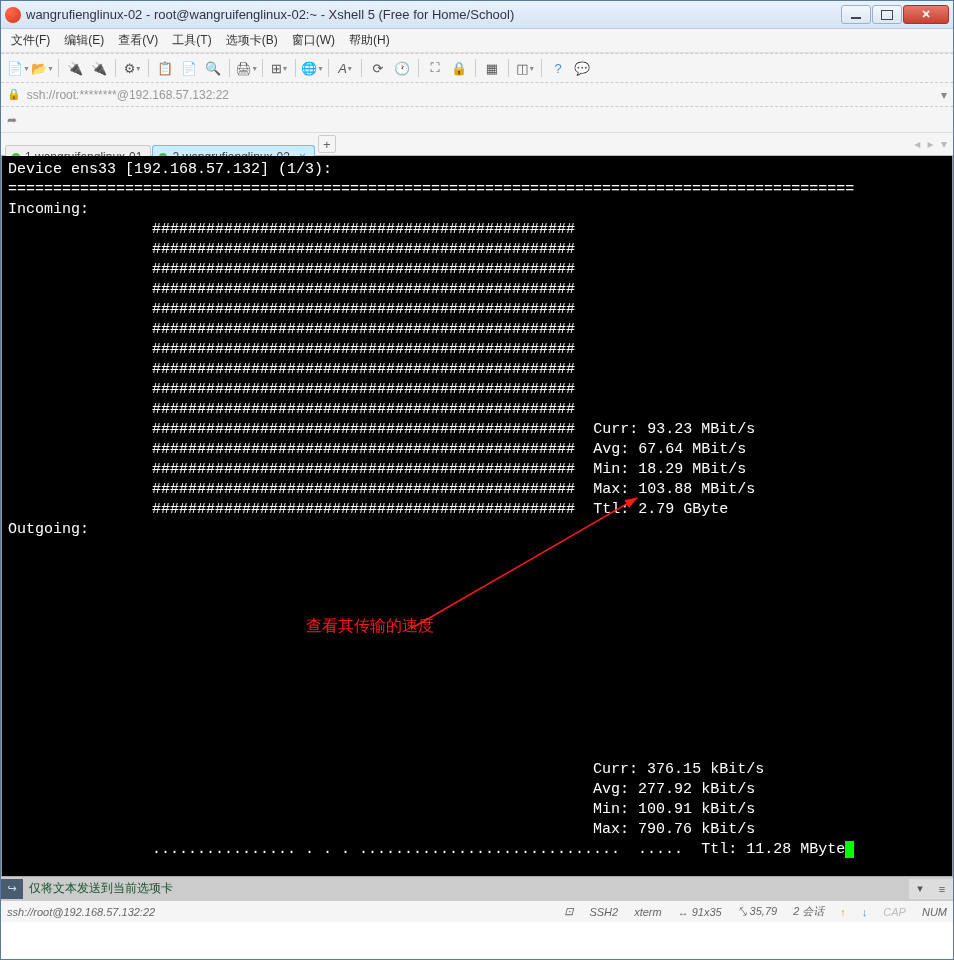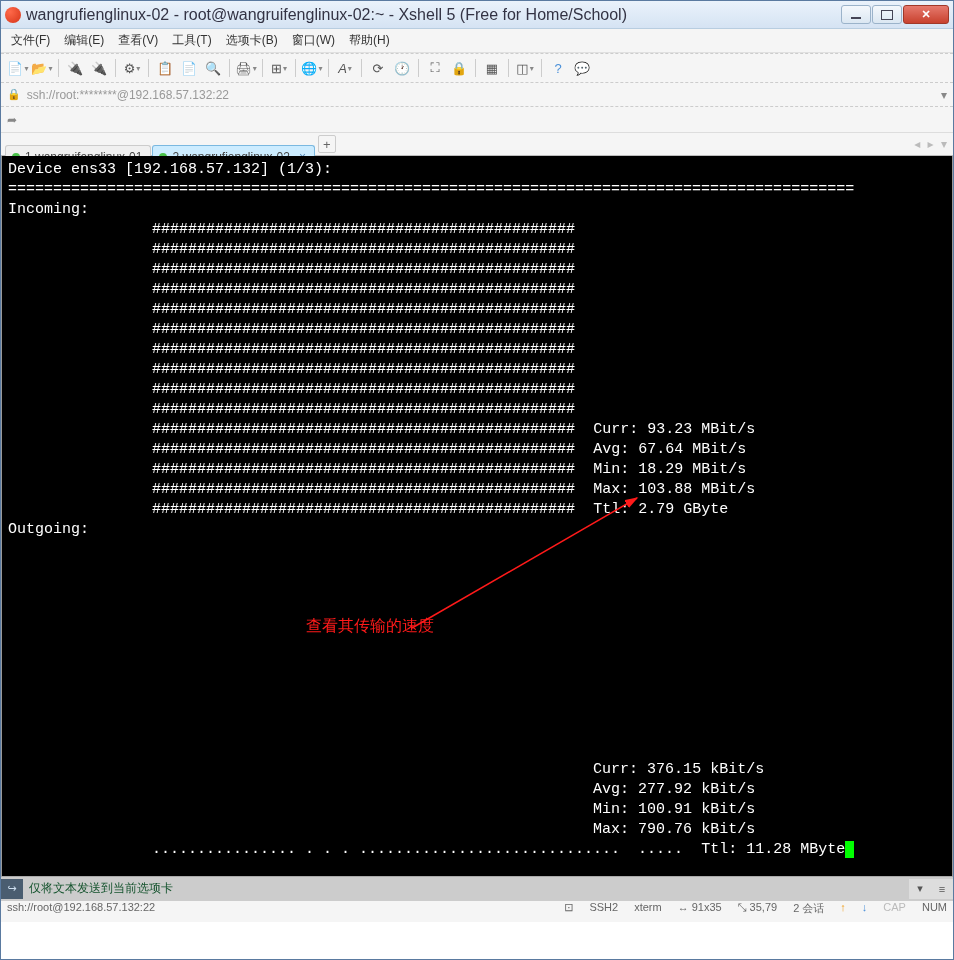--- a/index.html
+++ b/index.html
@@ -19,21 +19,21 @@
   border-bottom: 1px solid #b8cde0;
   display: flex;
   align-items: center;
   padding: 0 4px;
 }
 .titlebar .app-icon {
   width: 16px; height: 16px; margin-right: 5px;
   background: radial-gradient(circle at 30% 30%, #ff6a4a, #d63418);
   border-radius: 50%;
 }
-.titlebar .title { color: #334; flex: 1; font-size: 16px; }
+.titlebar .title { color: #334; flex: 1; font-size: 13px; }
 .winbtns { display: flex; gap: 0; }
 .winbtn {
   width: 30px; height: 19px; margin-left: 1px;
   border: 1px solid #9bb3ca; border-radius: 3px;
   background: linear-gradient(#f4f8fc,#dbe7f2);
   display: flex; align-items: center; justify-content: center;
   font-size: 11px; color: #445;
 }
 .winbtn.min::after { content: ""; width: 10px; height: 2px; background: #445; margin-top: 6px; }
 .winbtn.max::after { content: ""; width: 10px; height: 8px; border: 1px solid #445; }
@@ -123,22 +123,22 @@
 .inputbar .hint {
   flex: 1; background: #ccc; color: #14532d; padding: 0 6px;
   font-size: 12px;
 }
 .inputbar .ibtn {
   width: 22px; height: 20px; background: #4a5d70; color: #cde;
   display: flex; align-items: center; justify-content: center; font-size: 11px;
 }
 .statusbar {
   height: 22px; background: #f5f5f5; border-top: 1px solid #ccc;
-  display: flex; padding: 0 6px;
-  font-size: 11px; color: #666; gap: 16px;
+  display: flex; align-items: center; padding: 0 6px;
+  font-size: 11px; color: #666; gap: 16px; font-style: italic;
 }
 .statusbar .spacer { flex: 1; }
 .underline { text-decoration: underline; }
 </style>
 </head>
 <body>
 
 <div class="titlebar">
   <div class="app-icon"></div>
   <div class="title">wangrufienglinux-02 - root@wangruifenglinux-02:~ - Xshell 5 (Free for Home/School)</div>

